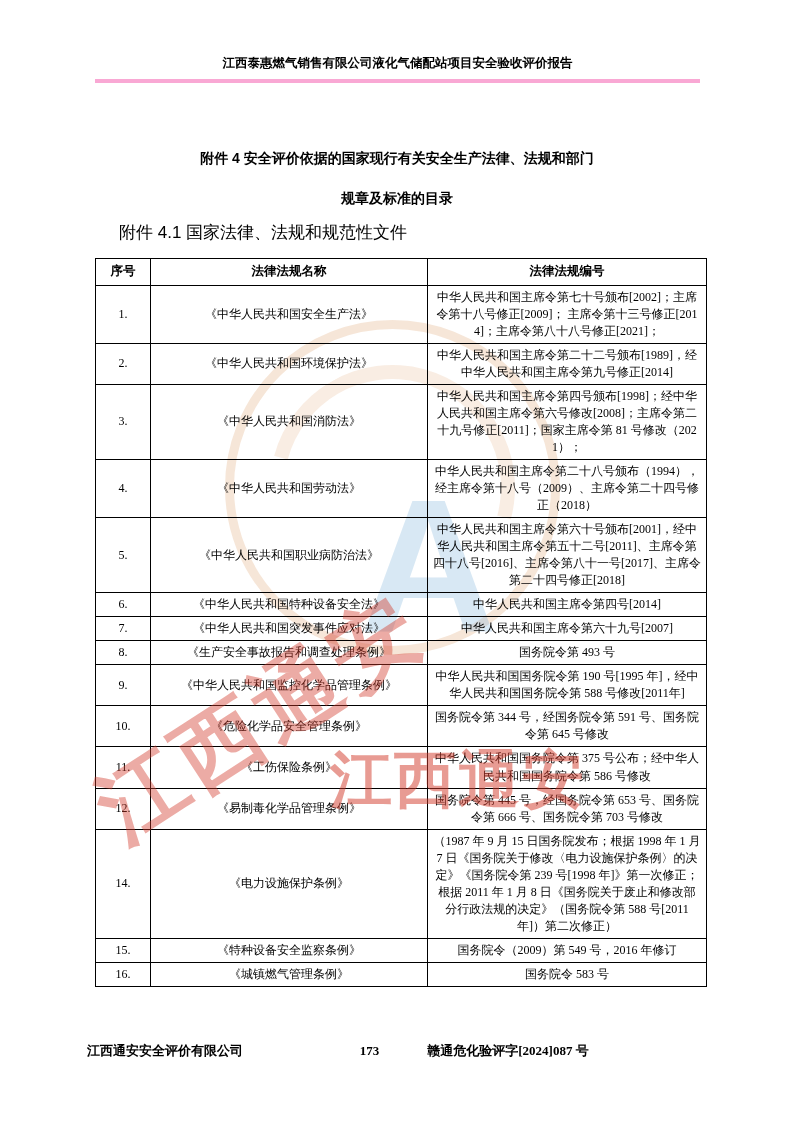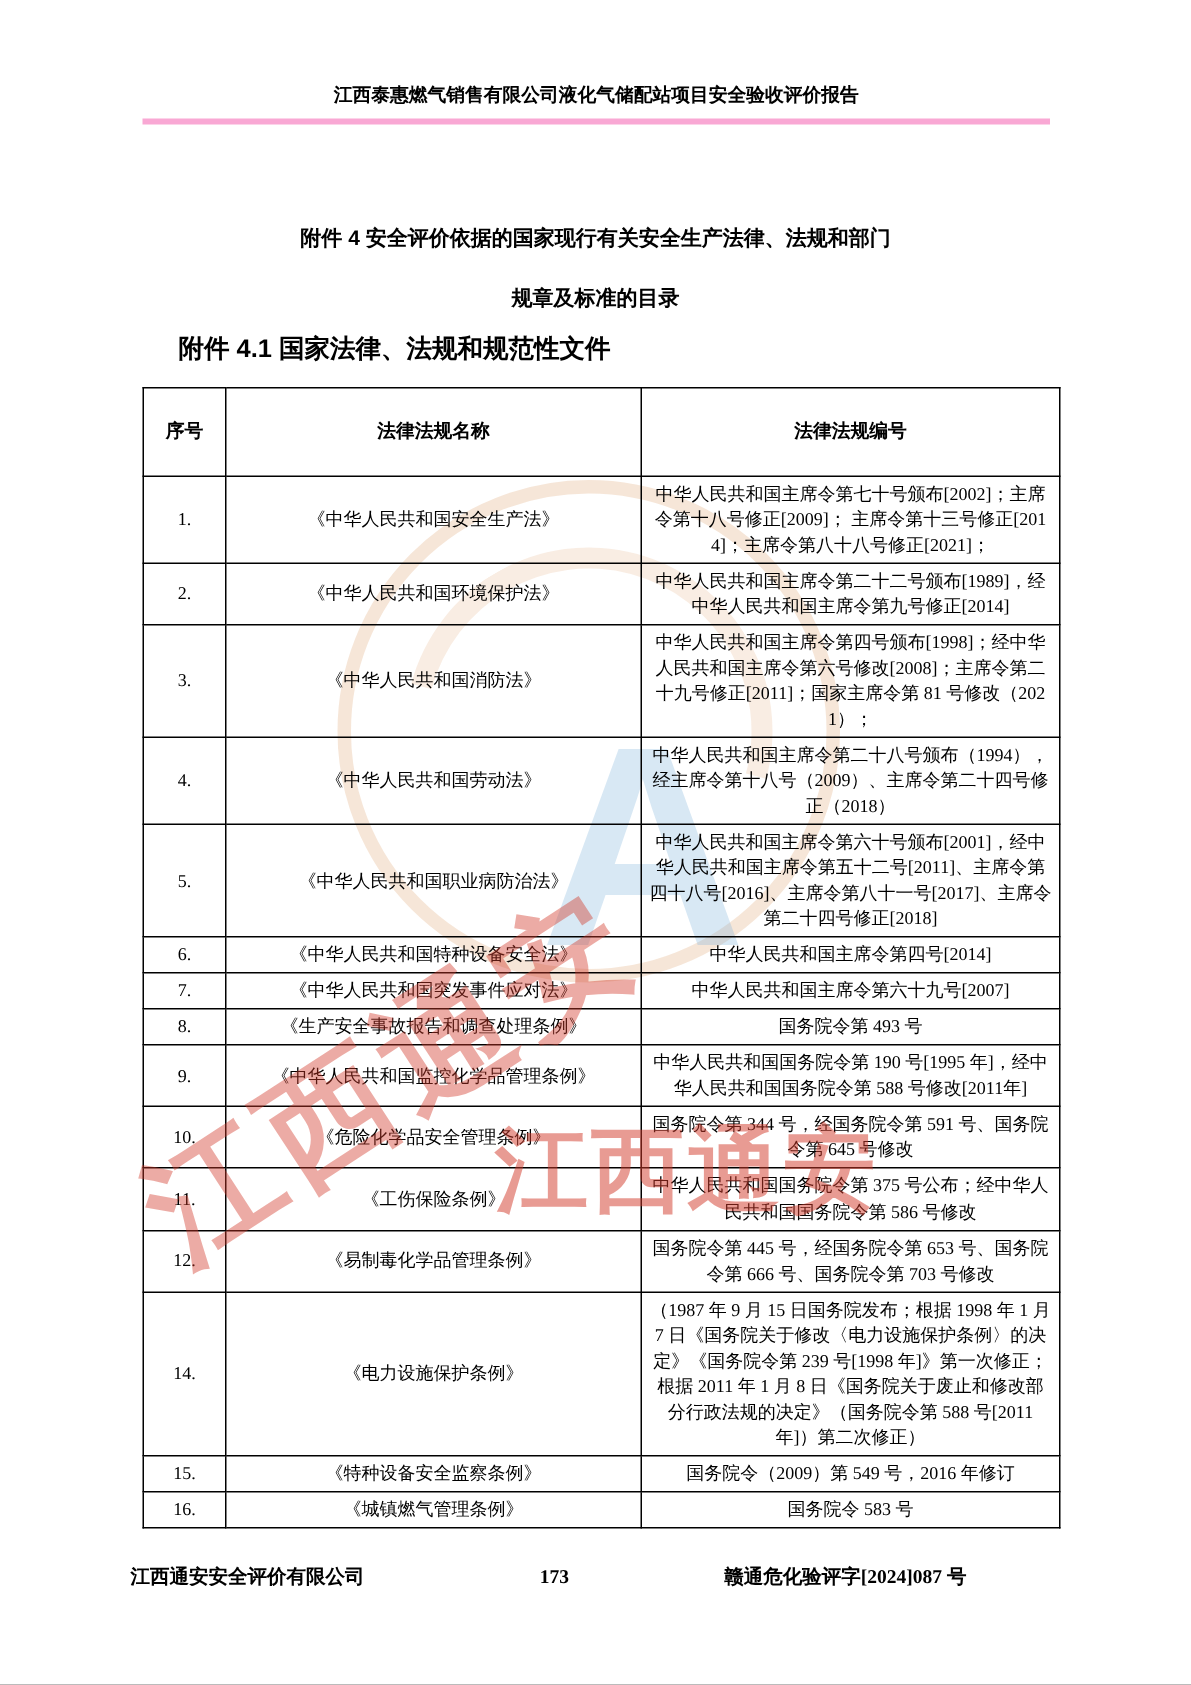--- a/index.html
+++ b/index.html
@@ -27,21 +27,21 @@
     position:absolute; top:138px; left:55px; right:55px;
     text-align:center;
     font-family:"Liberation Sans", sans-serif;
     font-size:14px; font-weight:bold;
     line-height:40px;
     z-index:3;
   }
   .section-title {
     position:absolute; top:221px; left:95px;
     font-family:"Liberation Sans", sans-serif;
-    font-size:17px; font-weight:bold;
+    font-size:17px; font-weight:normal;
     z-index:3;
     padding-left:24px;
   }
   
   .table-wrap {
     position:absolute; top:258px; left:95px; width:611px;
     z-index:3;
   }
   table.laws {
     width:100%;
@@ -50,35 +50,35 @@
     font-size:12px;
     line-height:1.42;
   }
   table.laws th, table.laws td {
     border:1px solid #000;
     padding:3px 5px;
     text-align:center;
     vertical-align:middle;
     word-break:break-all;
   }
-  table.laws th { font-weight:bold; font-size:12.5px; padding:20px 5px; }
+  table.laws th { font-weight:bold; font-size:12.5px; padding:4px 5px; }
   col.c-no   { width:55px; }
   col.c-name { width:277px; }
   col.c-code { width:279px; }
   td.name-cell { font-weight:normal; }
   
   .doc-footer {
     position:absolute; left:87px; right:94px; top:1042px;
     display:flex; align-items:center;
     font-size:13px; font-weight:bold;
     z-index:3;
   }
   .doc-footer .f-left  { flex:1; text-align:left; }
   .doc-footer .f-page  { flex:0 0 auto; text-align:left; }
-  .doc-footer .f-right { flex:1; text-align:center;margin-left:48px; }
+  .doc-footer .f-right { flex:1; text-align:left;margin-left:48px; }
   
   .wm { position:absolute; pointer-events:none; }
   .wm-seal {
     top:320px; left:225px; width:335px; height:335px;
     border:9px solid rgba(224,166,116,0.28);
     border-radius:50%;
     z-index:1;
   }
   .wm-seal-inner {
     position:absolute; top:36px; left:36px; width:245px; height:245px;

